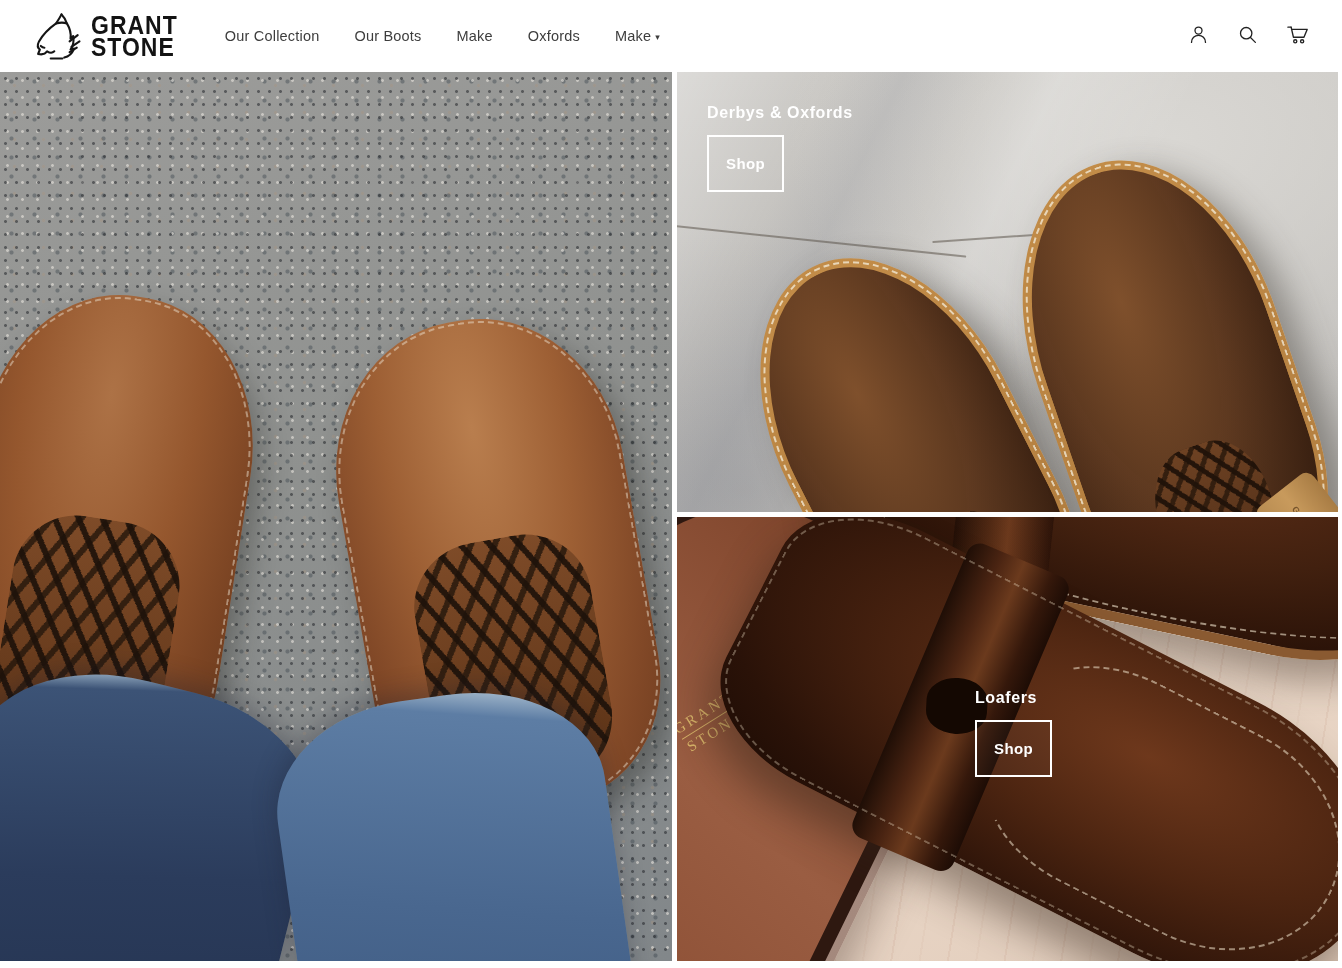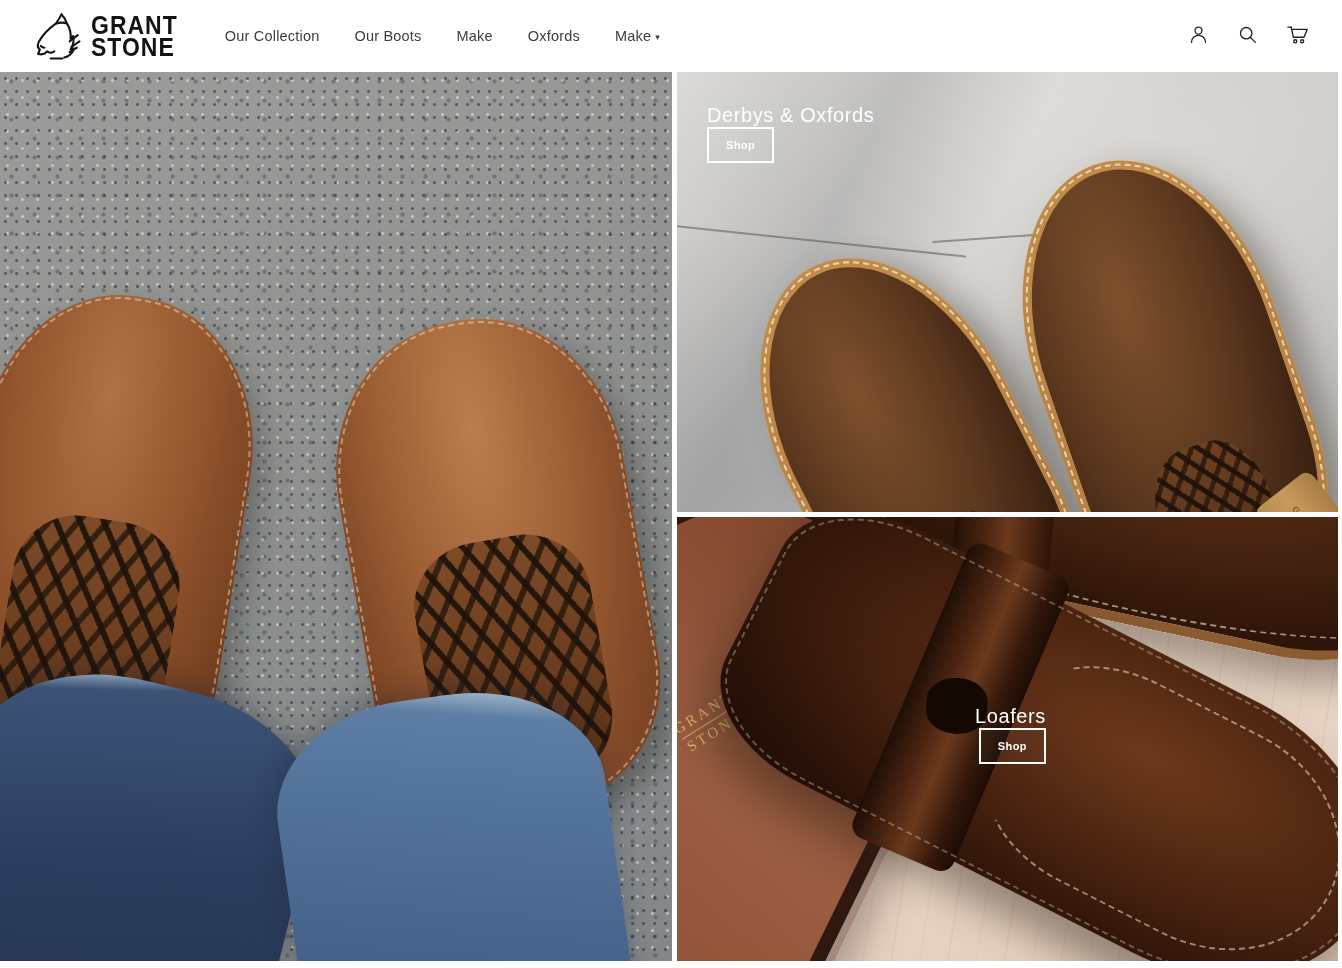--- a/index.html
+++ b/index.html
@@ -18,27 +18,27 @@
   .header-actions { margin-left:auto; display:flex; align-items:center; gap:28px; padding-right:2px; }
   .action-icon { cursor:pointer; display:block; }
 
   
   .tiles { display:grid; grid-template-columns:672px 661px; grid-template-rows:440px 444px;
            gap:5px; padding-right:4px; }
   .tile { position:relative; overflow:hidden; }
   .tile-boots { grid-row:1 / span 2; }
 
   .overlay { position:absolute; z-index:9; color:#fff; }
-  .overlay h2 { font-size:20px; font-weight:400; letter-spacing:.6px; color:#fff; }
-  .cta-btn { display:inline-block; padding:10px 17px; border:2px solid #fff;
-             background:rgba(255,255,255,.03); color:#fff; font-size:11px; font-weight:bold;
+  .overlay h2 { font-size:16px; font-weight:700; letter-spacing:.6px; color:#fff; }
+  .cta-btn { display:inline-block; margin-top:13px; padding:18px 17px; border:2px solid #fff;
+             background:rgba(255,255,255,.03); color:#fff; font-size:15px; font-weight:bold;
              letter-spacing:.4px; cursor:pointer; font-family:"Liberation Sans", sans-serif; }
   .ov-boots { left:50%; top:408px; transform:translateX(-50%); text-align:center; }
   .ov-derbys { left:30px; top:32px; text-align:left; }
-  .ov-loafers { left:298px; top:188px; text-align:right; }
+  .ov-loafers { left:298px; top:172px; text-align:left; }
 
   
   .tile-boots{
     background-color:#93928e;
     background-image:
       radial-gradient(circle, rgba(35,38,42,.55) 1px, transparent 1.9px),
       radial-gradient(circle, rgba(238,234,226,.55) 1px, transparent 1.8px),
       radial-gradient(circle, rgba(58,68,76,.42) 1.5px, transparent 2.6px),
       radial-gradient(circle, rgba(168,148,128,.38) 1.2px, transparent 2.2px),
       linear-gradient(165deg,#9c9c9a 0%, #8f918f 45%, #82878a 100%);

